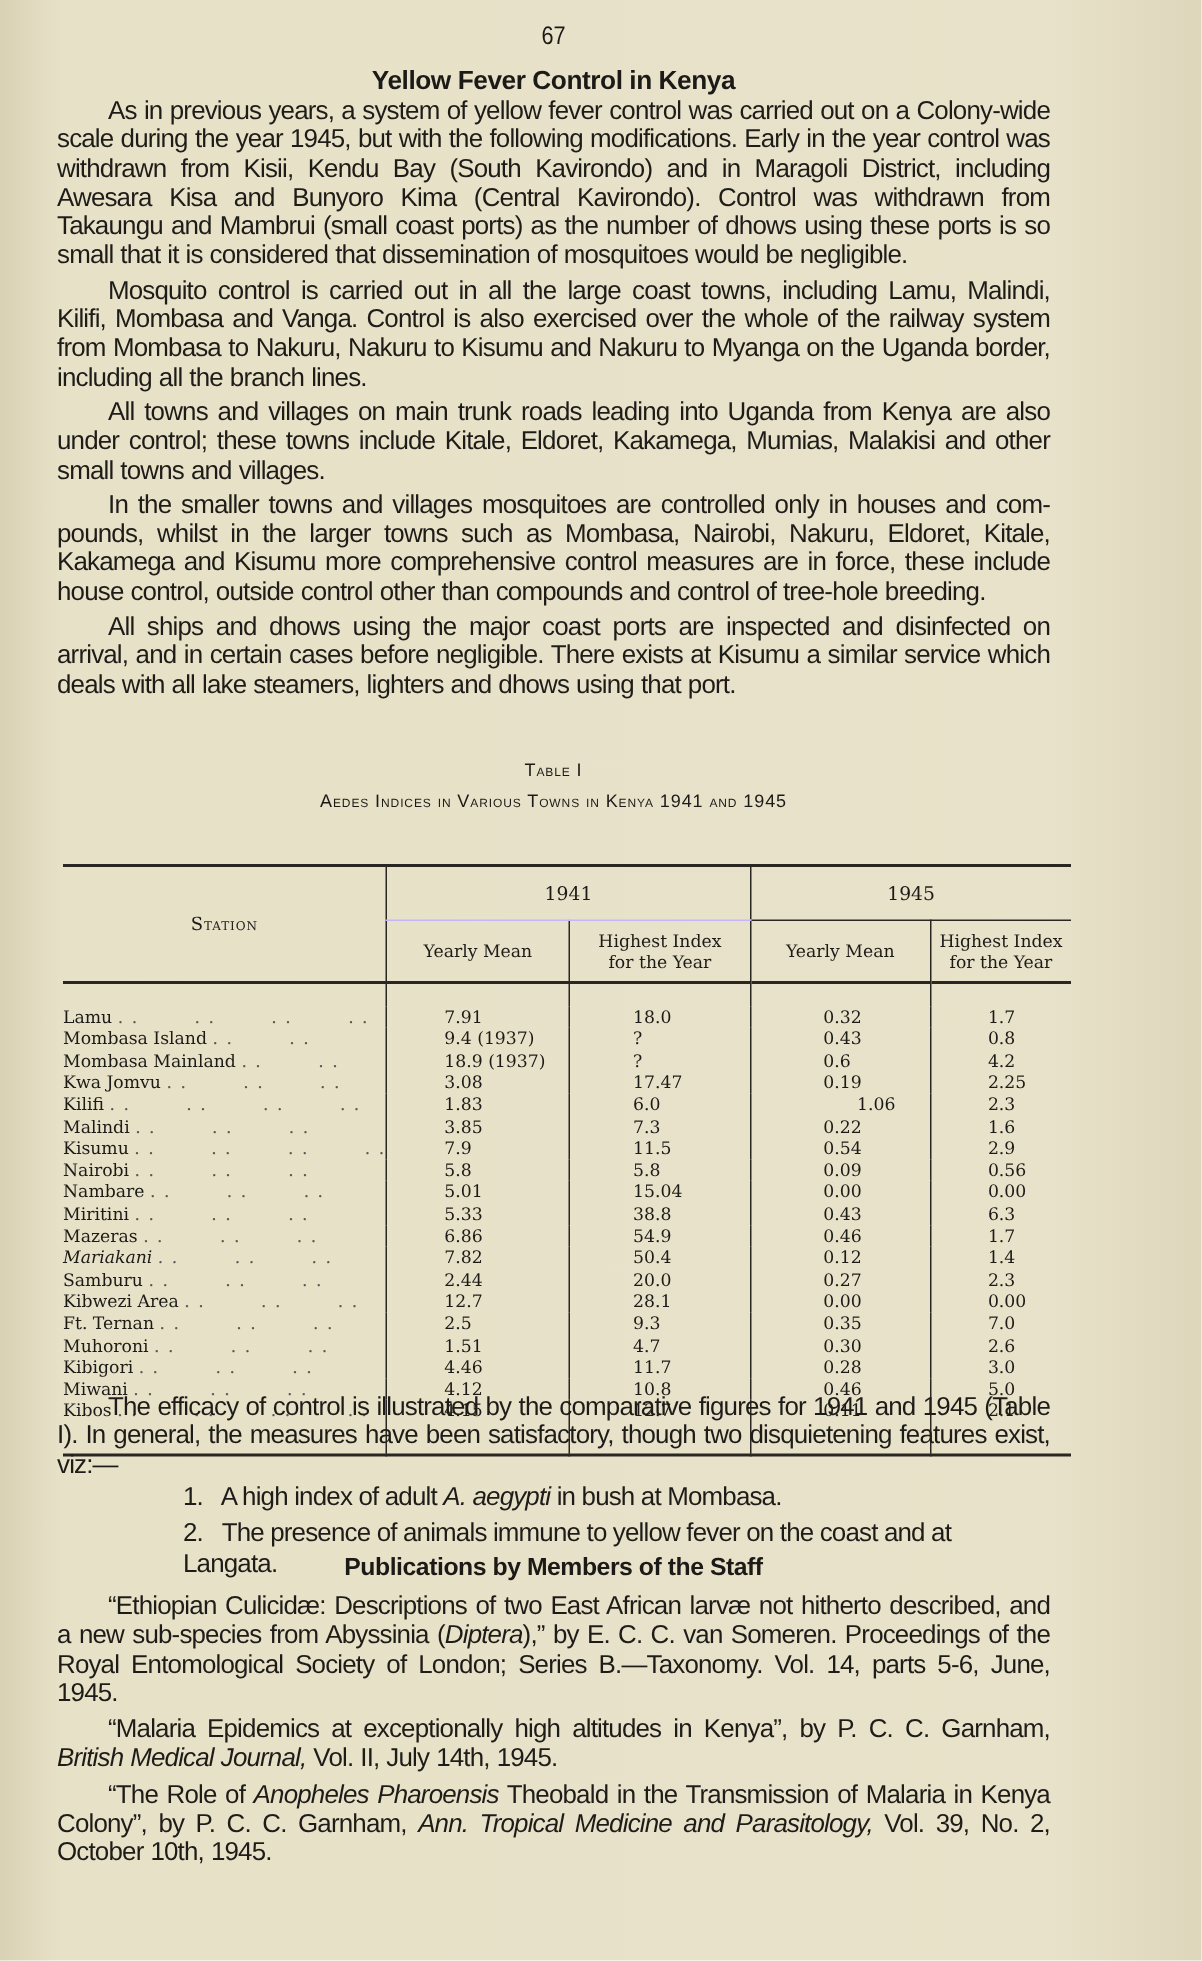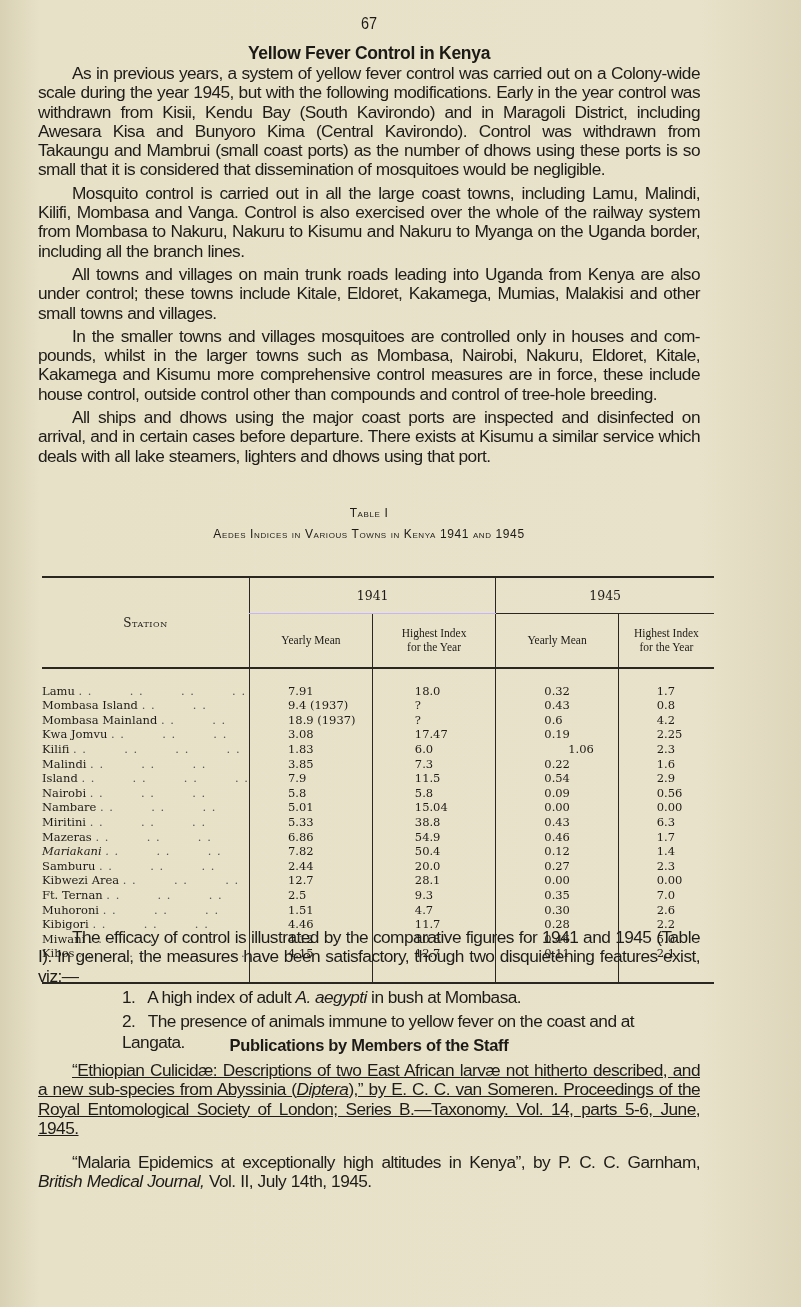--- a/index.html
+++ b/index.html
@@ -114,42 +114,42 @@
 
   <div class="page-number">67</div>
 
   <div class="heading" style="top:43px;">Yellow Fever Control in Kenya</div>
 
   <div class="prose" style="top:64px;">
     <p style="margin-bottom:4px;">As in previous years, a system of yellow fever control was carried out on a Colony-wide scale during the year 1945, but with the following modifications. Early in the year control was withdrawn from Kisii, Kendu Bay (South Kavirondo) and in Maragoli District, including Awesara Kisa and Bunyoro Kima (Central Kavirondo). Control was withdrawn from Takaungu and Mambrui (small coast ports) as the number of dhows using these ports is so small that it is considered that dissemination of mosquitoes would be negligible.</p>
     <p style="margin-bottom:4px;">Mosquito control is carried out in all the large coast towns, including Lamu, Malindi, Kilifi, Mombasa and Vanga. Control is also exercised over the whole of the railway system from Mombasa to Nakuru, Nakuru to Kisumu and Nakuru to Myanga on the Uganda border, including all the branch lines.</p>
     <p style="margin-bottom:4px;">All towns and villages on main trunk roads leading into Uganda from Kenya are also under control; these towns include Kitale, Eldoret, Kakamega, Mumias, Malakisi and other small towns and villages.</p>
     <p style="margin-bottom:4px;">In the smaller towns and villages mosquitoes are controlled only in houses and com-pounds, whilst in the larger towns such as Mombasa, Nairobi, Nakuru, Eldoret, Kitale, Kakamega and Kisumu more comprehensive control measures are in force, these include house control, outside control other than compounds and control of tree-hole breeding.</p>
-    <p style="margin-bottom:4px;">All ships and dhows using the major coast ports are inspected and disinfected on arrival, and in certain cases before departure. There exists at Kisumu a similar service which deals with all lake steamers, lighters and dhows using that port.</p>
+    <p style="margin-bottom:4px;">All ships and dhows using the major coast ports are inspected and disinfected on arrival, and in certain cases before negligible. There exists at Kisumu a similar service which deals with all lake steamers, lighters and dhows using that port.</p>
   </div>
 
   <div class="table-caption sc" style="top:506px;">Table I</div>
   <div class="table-caption sc" style="top:527px;">Aedes Indices in Various Towns in Kenya 1941 and 1945</div>
 
   <div class="table-wrap">
     <table class="aedes">
       <colgroup>
         <col style="width:206px">
         <col style="width:123px">
         <col style="width:124px">
         <col style="width:123px">
         <col style="width:96px">
       </colgroup>
       <thead>
         <tr class="rule-top" style="height:36px;">
           <th rowspan="2" class="sc rule-bottom" style="font-size:12px;">Station</th>
           <th colspan="2" class="vline" style="font-size:12.5px; border-bottom:1px solid #c4b5fd;">1941</th>
           <th colspan="2" class="vline" style="font-size:12.5px; border-bottom:1px solid #2a2722;">1945</th>
         </tr>
-        <tr style="height:55px;font-family:Liberation Serif, serif;">
+        <tr style="height:42px;">
           <th class="vline rule-bottom">Yearly Mean</th>
           <th class="vline rule-bottom" style="line-height:14px;">
             <span>Highest Index</span><br>
             <span>for the Year</span>
           </th>
           <th class="vline rule-bottom">Yearly Mean</th>
           <th class="vline rule-bottom" style="line-height:14px;">
             <span>Highest Index</span><br>
             <span>for the Year</span>
           </th>
@@ -199,21 +199,21 @@
             <td class="vline num" style="padding: 0px 0px 0px 38px;">2.3</td>
           </tr>
           <tr>
             <td class="station-name" style="padding: 0px;"><span>Malindi</span> <span class="dots" style="white-space: pre;">. .        . .        . .</span></td>
             <td class="vline num" style="padding: 0px 0px 0px 38px;">3.85</td>
             <td class="vline num" style="padding: 0px 0px 0px 42px;">7.3</td>
             <td class="vline num" style="padding: 0px 0px 0px 48px;">0.22</td>
             <td class="vline num" style="padding: 0px 0px 0px 38px;">1.6</td>
           </tr>
           <tr>
-            <td class="station-name" style="padding: 0px;"><span>Island</span> <span class="dots" style="white-space: pre;">. .        . .        . .        . .</span></td>
+            <td class="station-name" style="padding: 0px;"><span>Kisumu</span> <span class="dots" style="white-space: pre;">. .        . .        . .        . .</span></td>
             <td class="vline num" style="padding: 0px 0px 0px 38px;">7.9</td>
             <td class="vline num" style="padding: 0px 0px 0px 42px;">11.5</td>
             <td class="vline num" style="padding: 0px 0px 0px 48px;">0.54</td>
             <td class="vline num" style="padding: 0px 0px 0px 38px;">2.9</td>
           </tr>
           <tr>
             <td class="station-name" style="padding: 0px;"><span>Nairobi</span> <span class="dots" style="white-space: pre;">. .        . .        . .</span></td>
             <td class="vline num" style="padding: 0px 0px 0px 38px;">5.8</td>
             <td class="vline num" style="padding: 0px 0px 0px 42px;">5.8</td>
             <td class="vline num" style="padding: 0px 0px 0px 48px;">0.09</td>
@@ -273,21 +273,21 @@
             <td class="vline num" style="padding: 0px 0px 0px 38px;">1.51</td>
             <td class="vline num" style="padding: 0px 0px 0px 42px;">4.7</td>
             <td class="vline num" style="padding: 0px 0px 0px 48px;">0.30</td>
             <td class="vline num" style="padding: 0px 0px 0px 38px;">2.6</td>
           </tr>
           <tr>
             <td class="station-name" style="padding: 0px;"><span>Kibigori</span> <span class="dots" style="white-space: pre;">. .        . .        . .</span></td>
             <td class="vline num" style="padding: 0px 0px 0px 38px;">4.46</td>
             <td class="vline num" style="padding: 0px 0px 0px 42px;">11.7</td>
             <td class="vline num" style="padding: 0px 0px 0px 48px;">0.28</td>
-            <td class="vline num" style="padding: 0px 0px 0px 38px;">2.2</td>
+            <td class="vline num" style="padding: 0px 0px 0px 38px;">3.0</td>
           </tr>
           <tr>
             <td class="station-name" style="padding: 0px;"><span>Miwani</span> <span class="dots" style="white-space: pre;">. .        . .        . .</span></td>
             <td class="vline num" style="padding: 0px 0px 0px 38px;">4.12</td>
             <td class="vline num" style="padding: 0px 0px 0px 42px;">10.8</td>
             <td class="vline num" style="padding: 0px 0px 0px 48px;">0.46</td>
             <td class="vline num" style="padding: 0px 0px 0px 38px;">5.0</td>
           </tr>
           <tr>
             <td class="station-name" style="padding: 0px;"><span>Kibos</span> <span class="dots" style="white-space: pre;">. .        . .        . .        . .</span></td>
@@ -316,17 +316,18 @@
     <span>A high index of adult </span><i>A. aegypti</i><span> in bush at Mombasa.</span>
   </div>
   <div class="list-item" style="left:84px; top:1011px;">
     <span>2.</span>&nbsp;&nbsp;
     <span>The presence of animals immune to yellow fever on the coast and at Langata.</span>
   </div>
 
   <div class="heading" style="top:1036px; font-size:16.5px;">Publications by Members of the Staff</div>
 
   <div class="prose" style="top:1061px;">
-    <p style="margin-bottom:15px;text-decoration:underline;"><span>“Ethiopian Culicidæ: Descriptions of two East African larvæ not hitherto described, and a new sub-species from Abyssinia (</span><i>Diptera</i><span>),” by E. C. C. van Someren. Proceedings of the Royal Entomological Society of London; Series B.—Taxonomy. Vol. 14, parts 5-6, June, 1945.</span></p>
+    <p style="margin-bottom:5px;"><span>“Ethiopian Culicidæ: Descriptions of two East African larvæ not hitherto described, and a new sub-species from Abyssinia (</span><i>Diptera</i><span>),” by E. C. C. van Someren. Proceedings of the Royal Entomological Society of London; Series B.—Taxonomy. Vol. 14, parts 5-6, June, 1945.</span></p>
     <p style="margin-bottom:5px;"><span>“Malaria Epidemics at exceptionally high altitudes in Kenya”, by P. C. C. Garnham, </span><i>British Medical Journal,</i><span> Vol. II, July 14th, 1945.</span></p>
+    <p style="margin-bottom:5px;"><span>“The Role of </span><i>Anopheles Pharoensis</i><span> Theobald in the Transmission of Malaria in Kenya Colony”, by P. C. C. Garnham, </span><i>Ann. Tropical Medicine and Parasitology,</i><span> Vol. 39, No. 2, October 10th, 1945.</span></p>
   </div>
 
 </div>
 
 </body></html>

